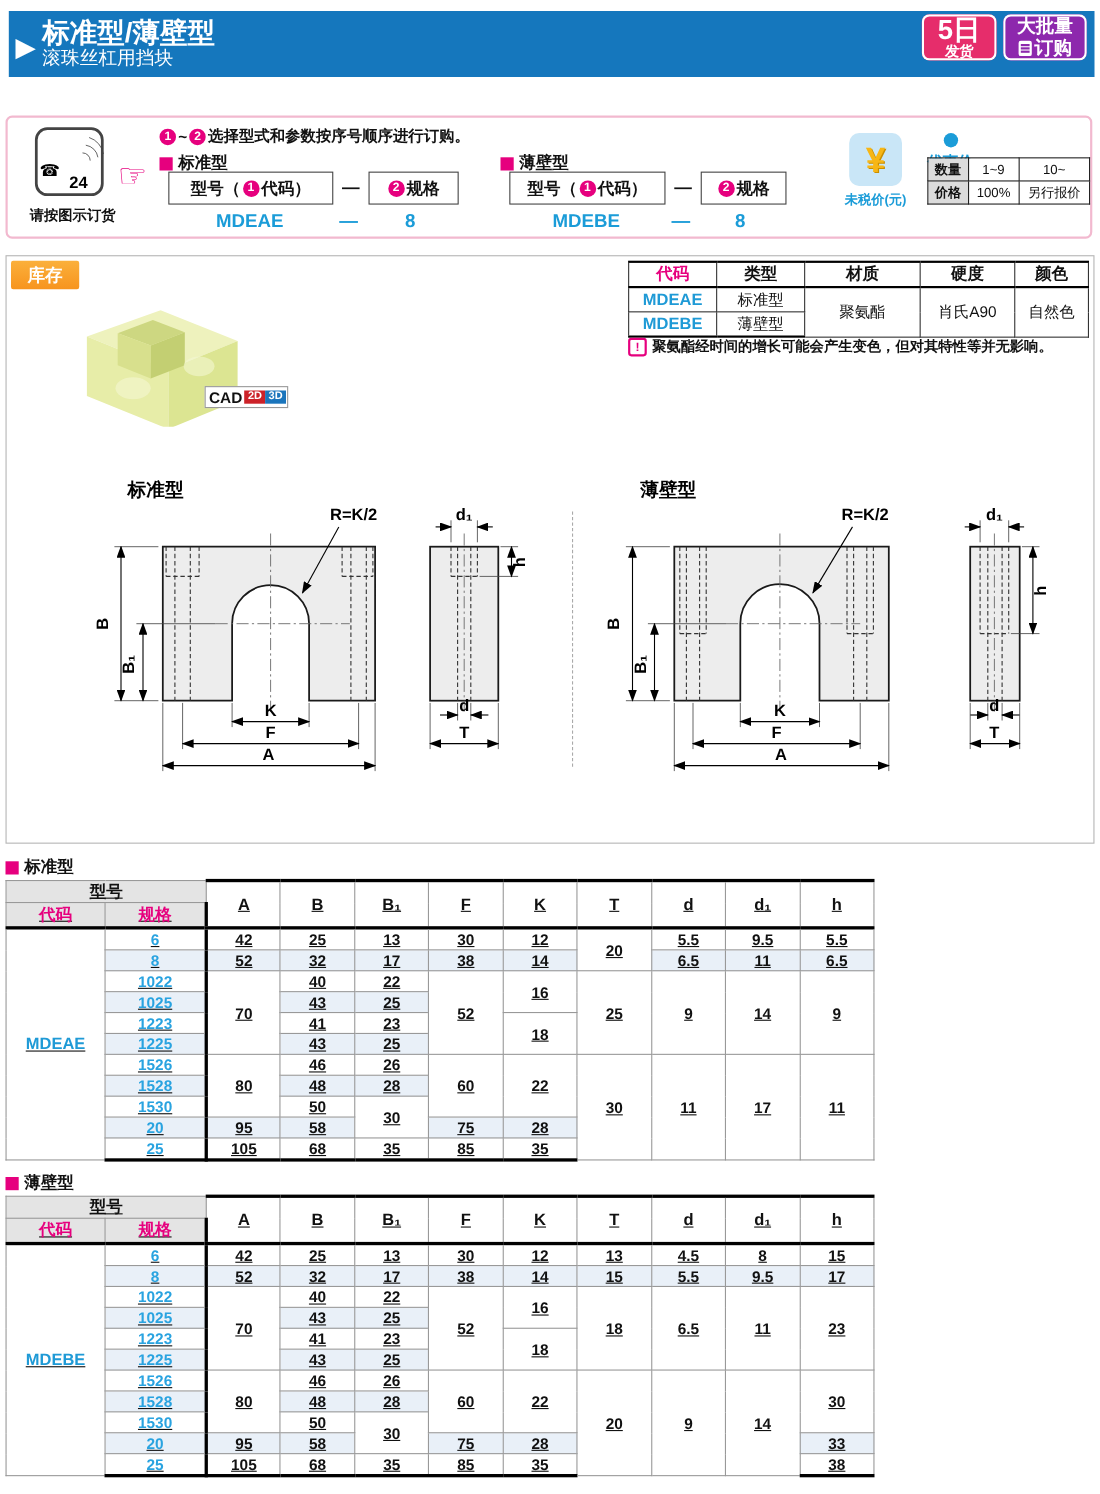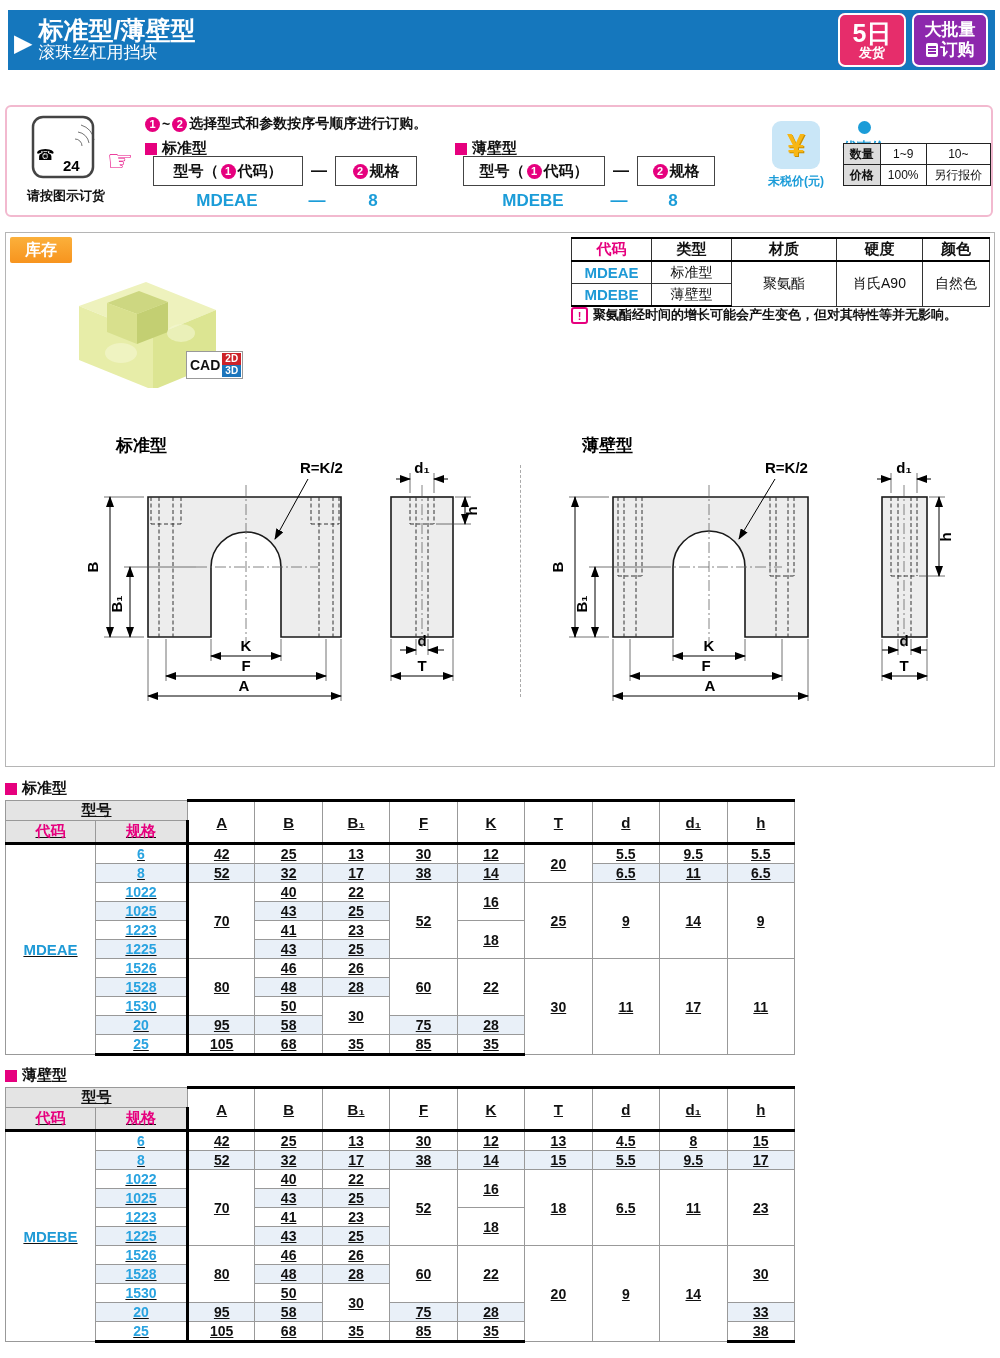--- a/index.html
+++ b/index.html
@@ -8,21 +8,21 @@
   .abs{position:absolute;}
 
   
   .banner{position:absolute;left:8px;top:10px;width:987px;height:60px;background:#1577bd;
           display:flex;align-items:center;}
   .banner .title{font-size:40px;font-weight:bold;color:#fff;margin-left:16px;letter-spacing:1px;white-space:nowrap;}
   .banner .arrow{color:#fff;font-size:24px;margin:6px 6px 0 6px;}
   .banner .subcol{display:flex;flex-direction:column;line-height:1.1;}
   .banner .sub1{font-size:25px;font-weight:bold;color:#fff;}
   .banner .sub2{font-size:17px;color:#fff;}
-  .badge{position:absolute;top:3px;height:54px;border-radius:7px;box-shadow:inset 0 0 0 2px #fff;
+  .badge{position:absolute;top:3px;height:42px;border-radius:7px;box-shadow:inset 0 0 0 2px #fff;
          color:#fff;text-align:center;display:flex;flex-direction:column;justify-content:center;}
   .badge-red{left:830px;width:68px;background:#e62d6b;}
   .badge-red .b1{font-size:25px;font-weight:bold;line-height:26px;}
   .badge-red .b2{font-size:13px;font-weight:bold;line-height:14px;}
   .badge-purple{left:904px;width:76px;background:#8d28ad;}
   .badge-purple .b1{font-size:17px;font-weight:bold;line-height:20px;}
   .badge-purple .b2{font-size:17px;font-weight:bold;line-height:20px;display:flex;align-items:center;justify-content:center;gap:3px;}
   .doc-ic{display:inline-block;width:12px;height:14px;background:#fff;border-radius:2px;position:relative;}
   .doc-ic:before{content:"";position:absolute;left:2px;top:3px;width:8px;height:1.5px;background:#8d28ad;box-shadow:0 3px 0 #8d28ad,0 6px 0 #8d28ad;}
 
@@ -55,21 +55,21 @@
   .ptable .lab{background:#dcdcdc;font-weight:bold;width:32px;}
   .ptable .v1{width:40px;}
   .ptable .v2{width:62px;}
 
   
   .content-box{position:absolute;left:5px;top:232px;width:988px;height:533px;border:1px solid #b5b5b5;background:#fff;}
   .stock{position:absolute;left:4px;top:4px;width:62px;height:26px;background:linear-gradient(#fbb03b,#f7941e);
          color:#fff;font-size:16px;font-weight:bold;display:flex;align-items:center;justify-content:center;border-radius:2px;}
   .cadbox{position:absolute;left:180px;top:118px;background:#fff;border:1px solid #999;display:flex;align-items:center;padding:1px;}
   .cadbox .cadtxt{font-size:14px;font-weight:bold;padding:0 2px;}
-  .cadbox .dcol{display:flex;flex-direction:column;}
+  .cadbox .dcol{display:flex;}
   .cadbox .d2{background:#cc2229;color:#fff;font-size:10px;font-weight:bold;padding:0 3px;line-height:12px;text-align:center;}
   .cadbox .d3{background:#1b75bc;color:#fff;font-size:10px;font-weight:bold;padding:0 3px;line-height:12px;text-align:center;}
 
   .spec-table{position:absolute;left:565px;top:4px;border-collapse:collapse;table-layout:fixed;}
   .spec-table th,.spec-table td{border:1px solid #333;text-align:center;height:21px;font-size:14px;padding:0;}
   .spec-table th{font-size:15px;font-weight:bold;border-top:2px solid #000;border-bottom:2px solid #000;background:#fff;}
   .spec-table .mag{color:#e6007e;}
   .spec-table .blue{color:#1f9ad6;font-weight:bold;font-size:15px;}
   .spec-table tr:last-child td{border-bottom:2px solid #000;}
   .note{position:absolute;left:565px;top:74px;width:425px;display:flex;gap:5px;align-items:flex-start;

